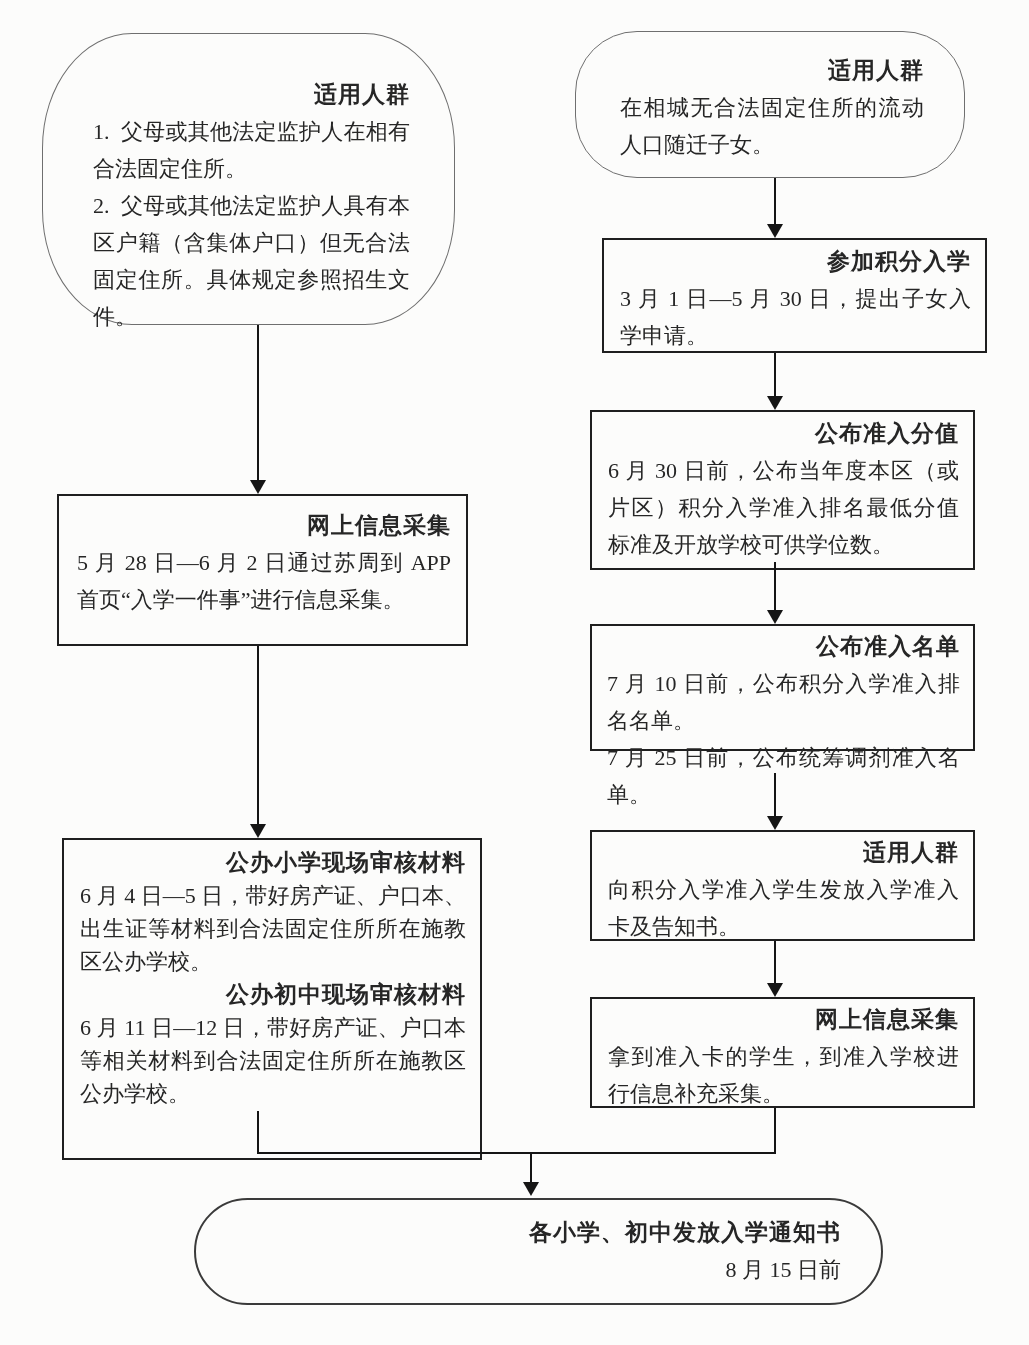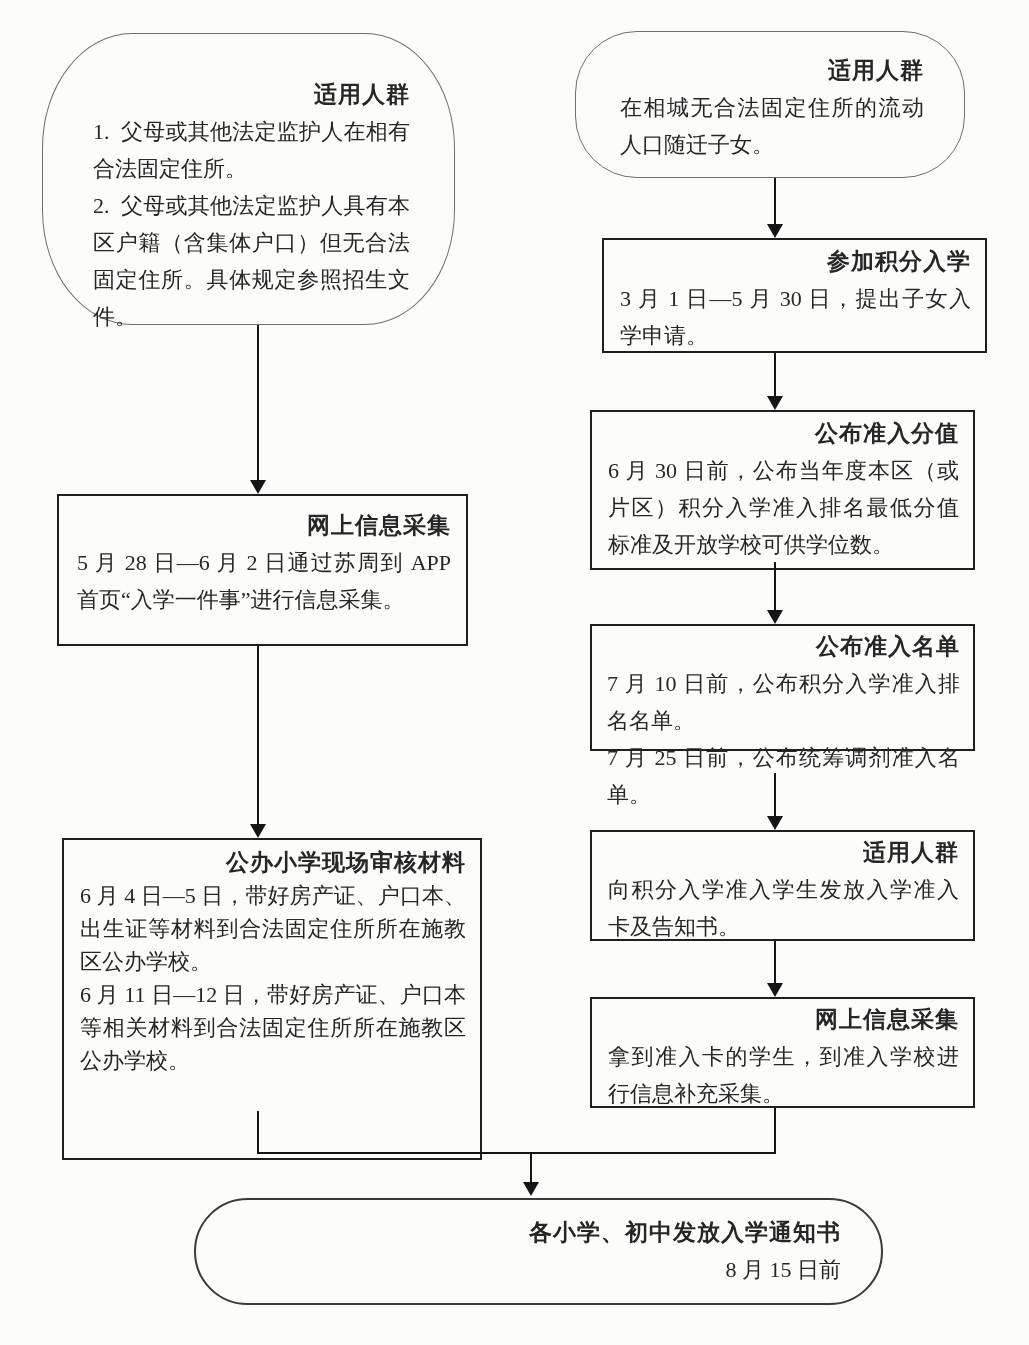--- a/index.html
+++ b/index.html
@@ -60,20 +60,21 @@
     <div class="title">网上信息采集</div>
     <div class="body">5 月 28 日—6 月 2 日通过苏周到 APP 首页“入学一件事”进行信息采集。</div>
   </div>
 
   <div class="vline" style="left:257px;top:646px;height:178px;"></div>
   <div class="ahead" style="left:250px;top:824px;"></div>
 
   <div class="node rect dense" style="left:62px;top:838px;width:420px;height:322px;padding:6px 14px 0 16px;">
     <div class="title">公办小学现场审核材料</div>
     <div class="body">6 月 4 日—5 日，带好房产证、户口本、出生证等材料到合法固定住所所在施教区公办学校。</div>
+    <div class="title">公办初中现场审核材料</div>
     <div class="body">6 月 11 日—12 日，带好房产证、户口本等相关材料到合法固定住所所在施教区公办学校。</div>
   </div>
 
   <div class="node terminator" style="left:575px;top:31px;width:390px;height:147px;border-radius:62px;padding:20px 40px 0 44px;">
     <div class="title">适用人群</div>
     <div class="body">在相城无合法固定住所的流动人口随迁子女。</div>
   </div>
 
   <div class="vline" style="left:774px;top:178px;height:46px;"></div>
   <div class="ahead" style="left:767px;top:224px;"></div>

